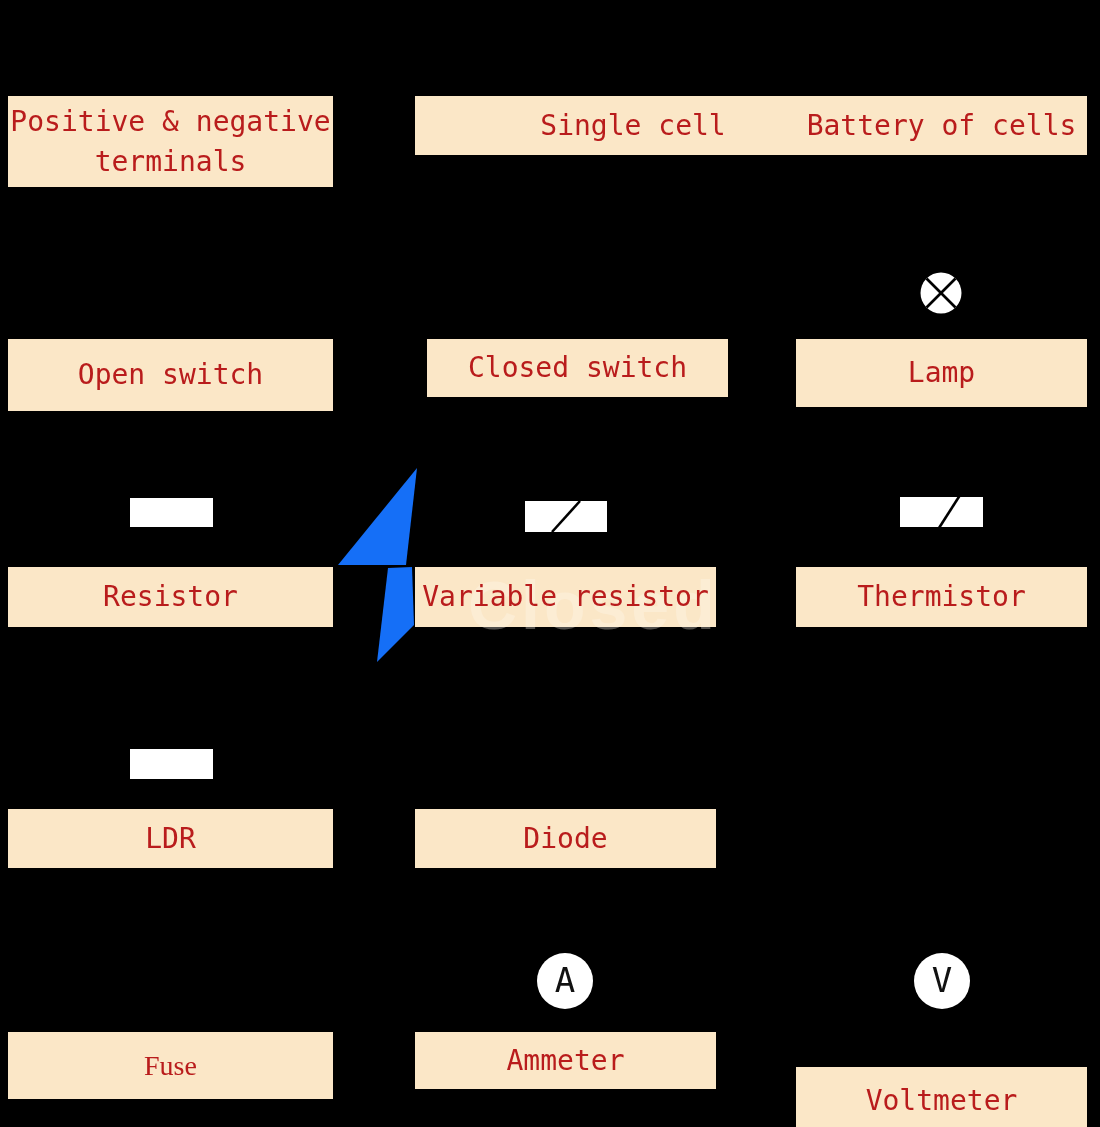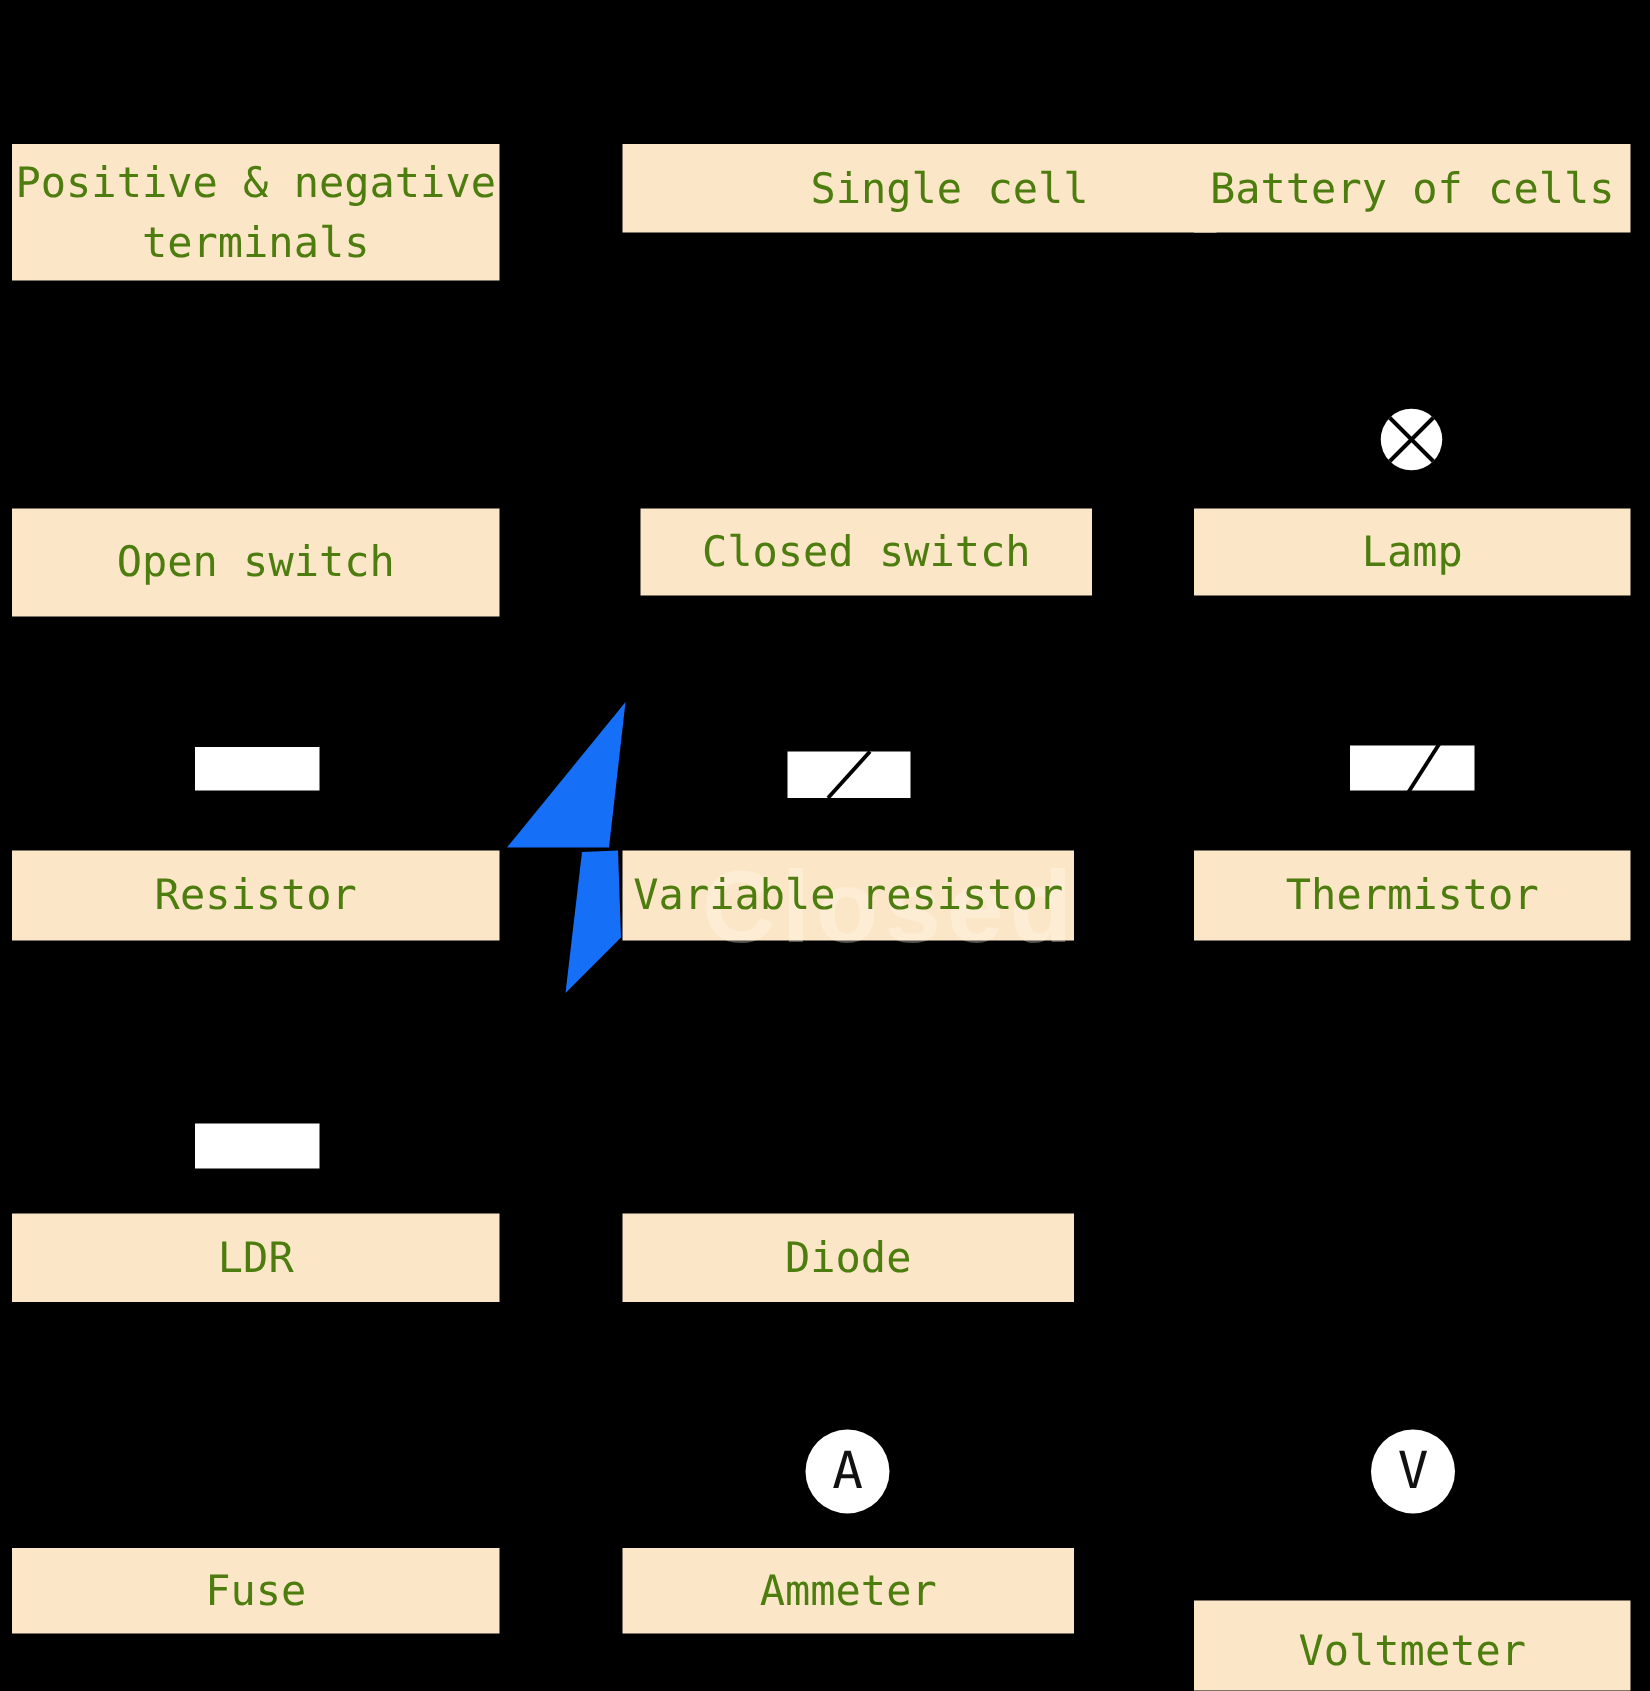--- a/index.html
+++ b/index.html
@@ -1,38 +1,38 @@
 <!DOCTYPE html>
 <html><head>
 <meta charset="utf-8">
 <style>
   html,body{margin:0;padding:0;background:#000;}
   body{width:1100px;height:1127px;overflow:hidden;
        font-family:"DejaVu Sans Mono","Liberation Mono",monospace;}
   .stage{position:relative;width:1100px;height:1127px;background:#000000;}
 
   
-  .cell{position:absolute;background:#FBE7C7;color:#4d7c0f;
+  .cell{position:absolute;background:#FBE7C7;color:#b91c1c;
         display:flex;align-items:center;justify-content:center;
         font-size:28px;line-height:1.4;text-align:center;}
   .cell .lbl{position:relative;z-index:2;white-space:pre-line;}
 
   .r1c1{left:8px;  top:96px;  width:325px;height:91px;}
   .r1c2{left:415px;top:96px;  width:356px;height:59px;padding-left:40px;}
   .r1c3{left:796px;top:96px;  width:291px;height:59px;}
   .r2c1{left:8px;  top:339px; width:325px;height:72px;}
   .r2c2{left:415px;top:339px; width:301px;height:58px;margin-left:12px;}
-  .r2c3{left:796px;top:339px; width:291px;height:58px;}
+  .r2c3{left:796px;top:339px; width:291px;height:68px;}
   .r3c1{left:8px;  top:567px; width:325px;height:60px;}
   .r3c2{left:415px;top:567px; width:301px;height:60px;}
   .r3c3{left:796px;top:567px; width:291px;height:60px;}
   .r4c1{left:8px;  top:809px; width:325px;height:59px;}
   .r4c2{left:415px;top:809px; width:301px;height:59px;}
   .r4c3{left:796px;top:809px; width:291px;height:59px;}
-  .r5c1{left:8px;  top:1032px;width:325px;height:57px;}
+  .r5c1{left:8px;  top:1032px;width:325px;height:67px;font-family:Liberation Serif, serif;}
   .r5c2{left:415px;top:1032px;width:301px;height:57px;}
   .r5c3{left:796px;top:1032px;width:291px;height:68px;margin-top:35px;}
 
   
   .sym{position:absolute;z-index:2;}
   .whiterect{position:absolute;background:#FFFFFF;z-index:2;}
   .resistor-rect{left:130px;top:498px;width:83px;height:29px;}
   .ldr-rect{left:130px;top:749px;width:83px;height:30px;}
   .lamp-svg{left:915px;top:267px;}
   .varres-svg{left:520px;top:495px;}

